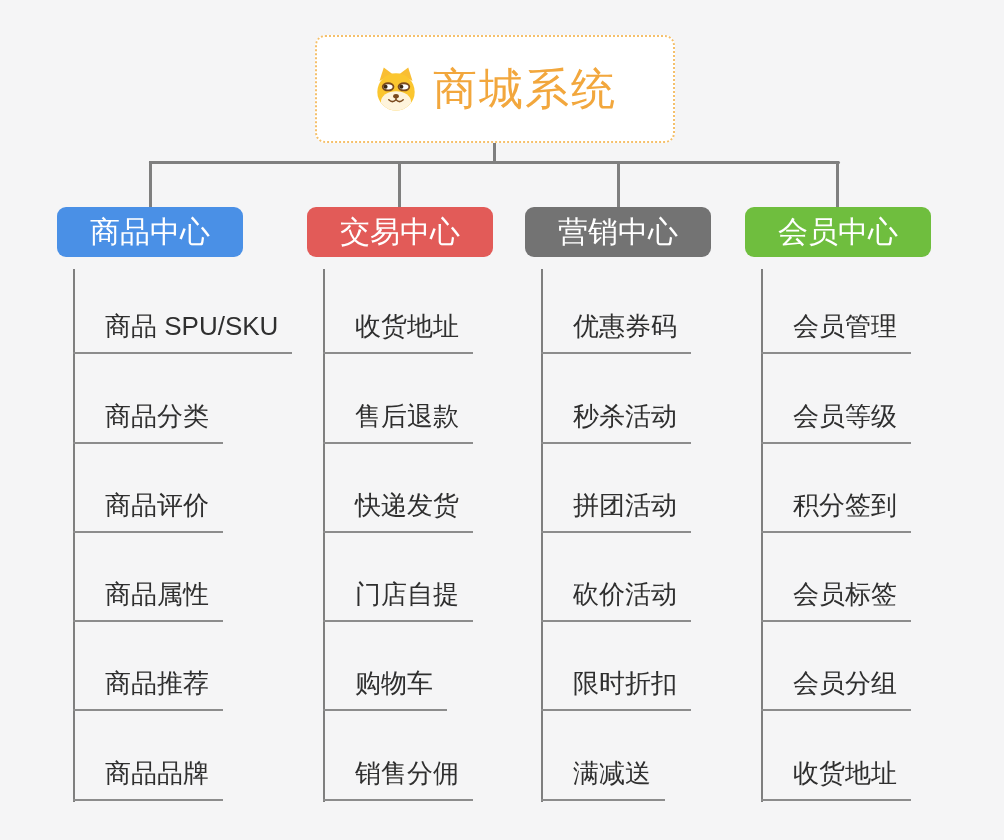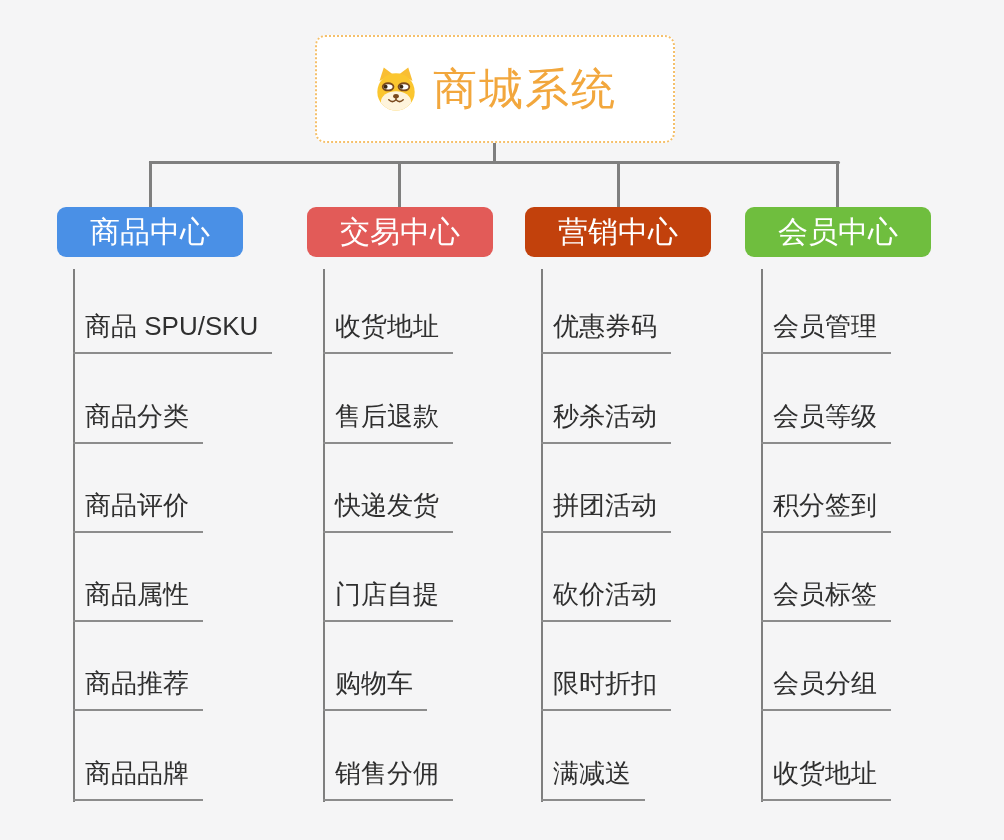--- a/index.html
+++ b/index.html
@@ -40,21 +40,21 @@
     display:flex; align-items:center; justify-content:center;
     white-space:nowrap; cursor:default;
   }
   .trunk {
     position:absolute; left:16px; top:62px; width:2px; height:533px;
     background:var(--line,#7f7f7f);
   }
   .items { position:absolute; left:16px; top:58px; }
   .item  { height:89.3px; display:flex; align-items:flex-end; }
   .item-label {
-    display:inline-block; padding:0 14px 8px 12px;
+    display:inline-block; padding:0 14px 8px 32px;
     border-bottom:2px solid var(--underline,#8c8c8c);
     font-size:26px; color:#2f2f2f; white-space:nowrap;
   }
 </style>
 </head>
 <body>
 
 <div class="canvas">
 
   <div class="line root-stub"></div>
@@ -131,21 +131,21 @@
       <div class="item">
           <span class="item-label">购物车</span>
         </div>
       <div class="item">
           <span class="item-label">销售分佣</span>
         </div>
     </div>
   </div>
 
   <div class="branch branch-3">
-    <div class="branch-header" style="background: #c2410c;">营销中心</div>
+    <div class="branch-header" style="background: #737373;">营销中心</div>
     <div class="trunk"></div>
     <div class="items">
       <div class="item">
           <span class="item-label">优惠券码</span>
         </div>
       <div class="item">
           <span class="item-label">秒杀活动</span>
         </div>
       <div class="item">
           <span class="item-label">拼团活动</span>

